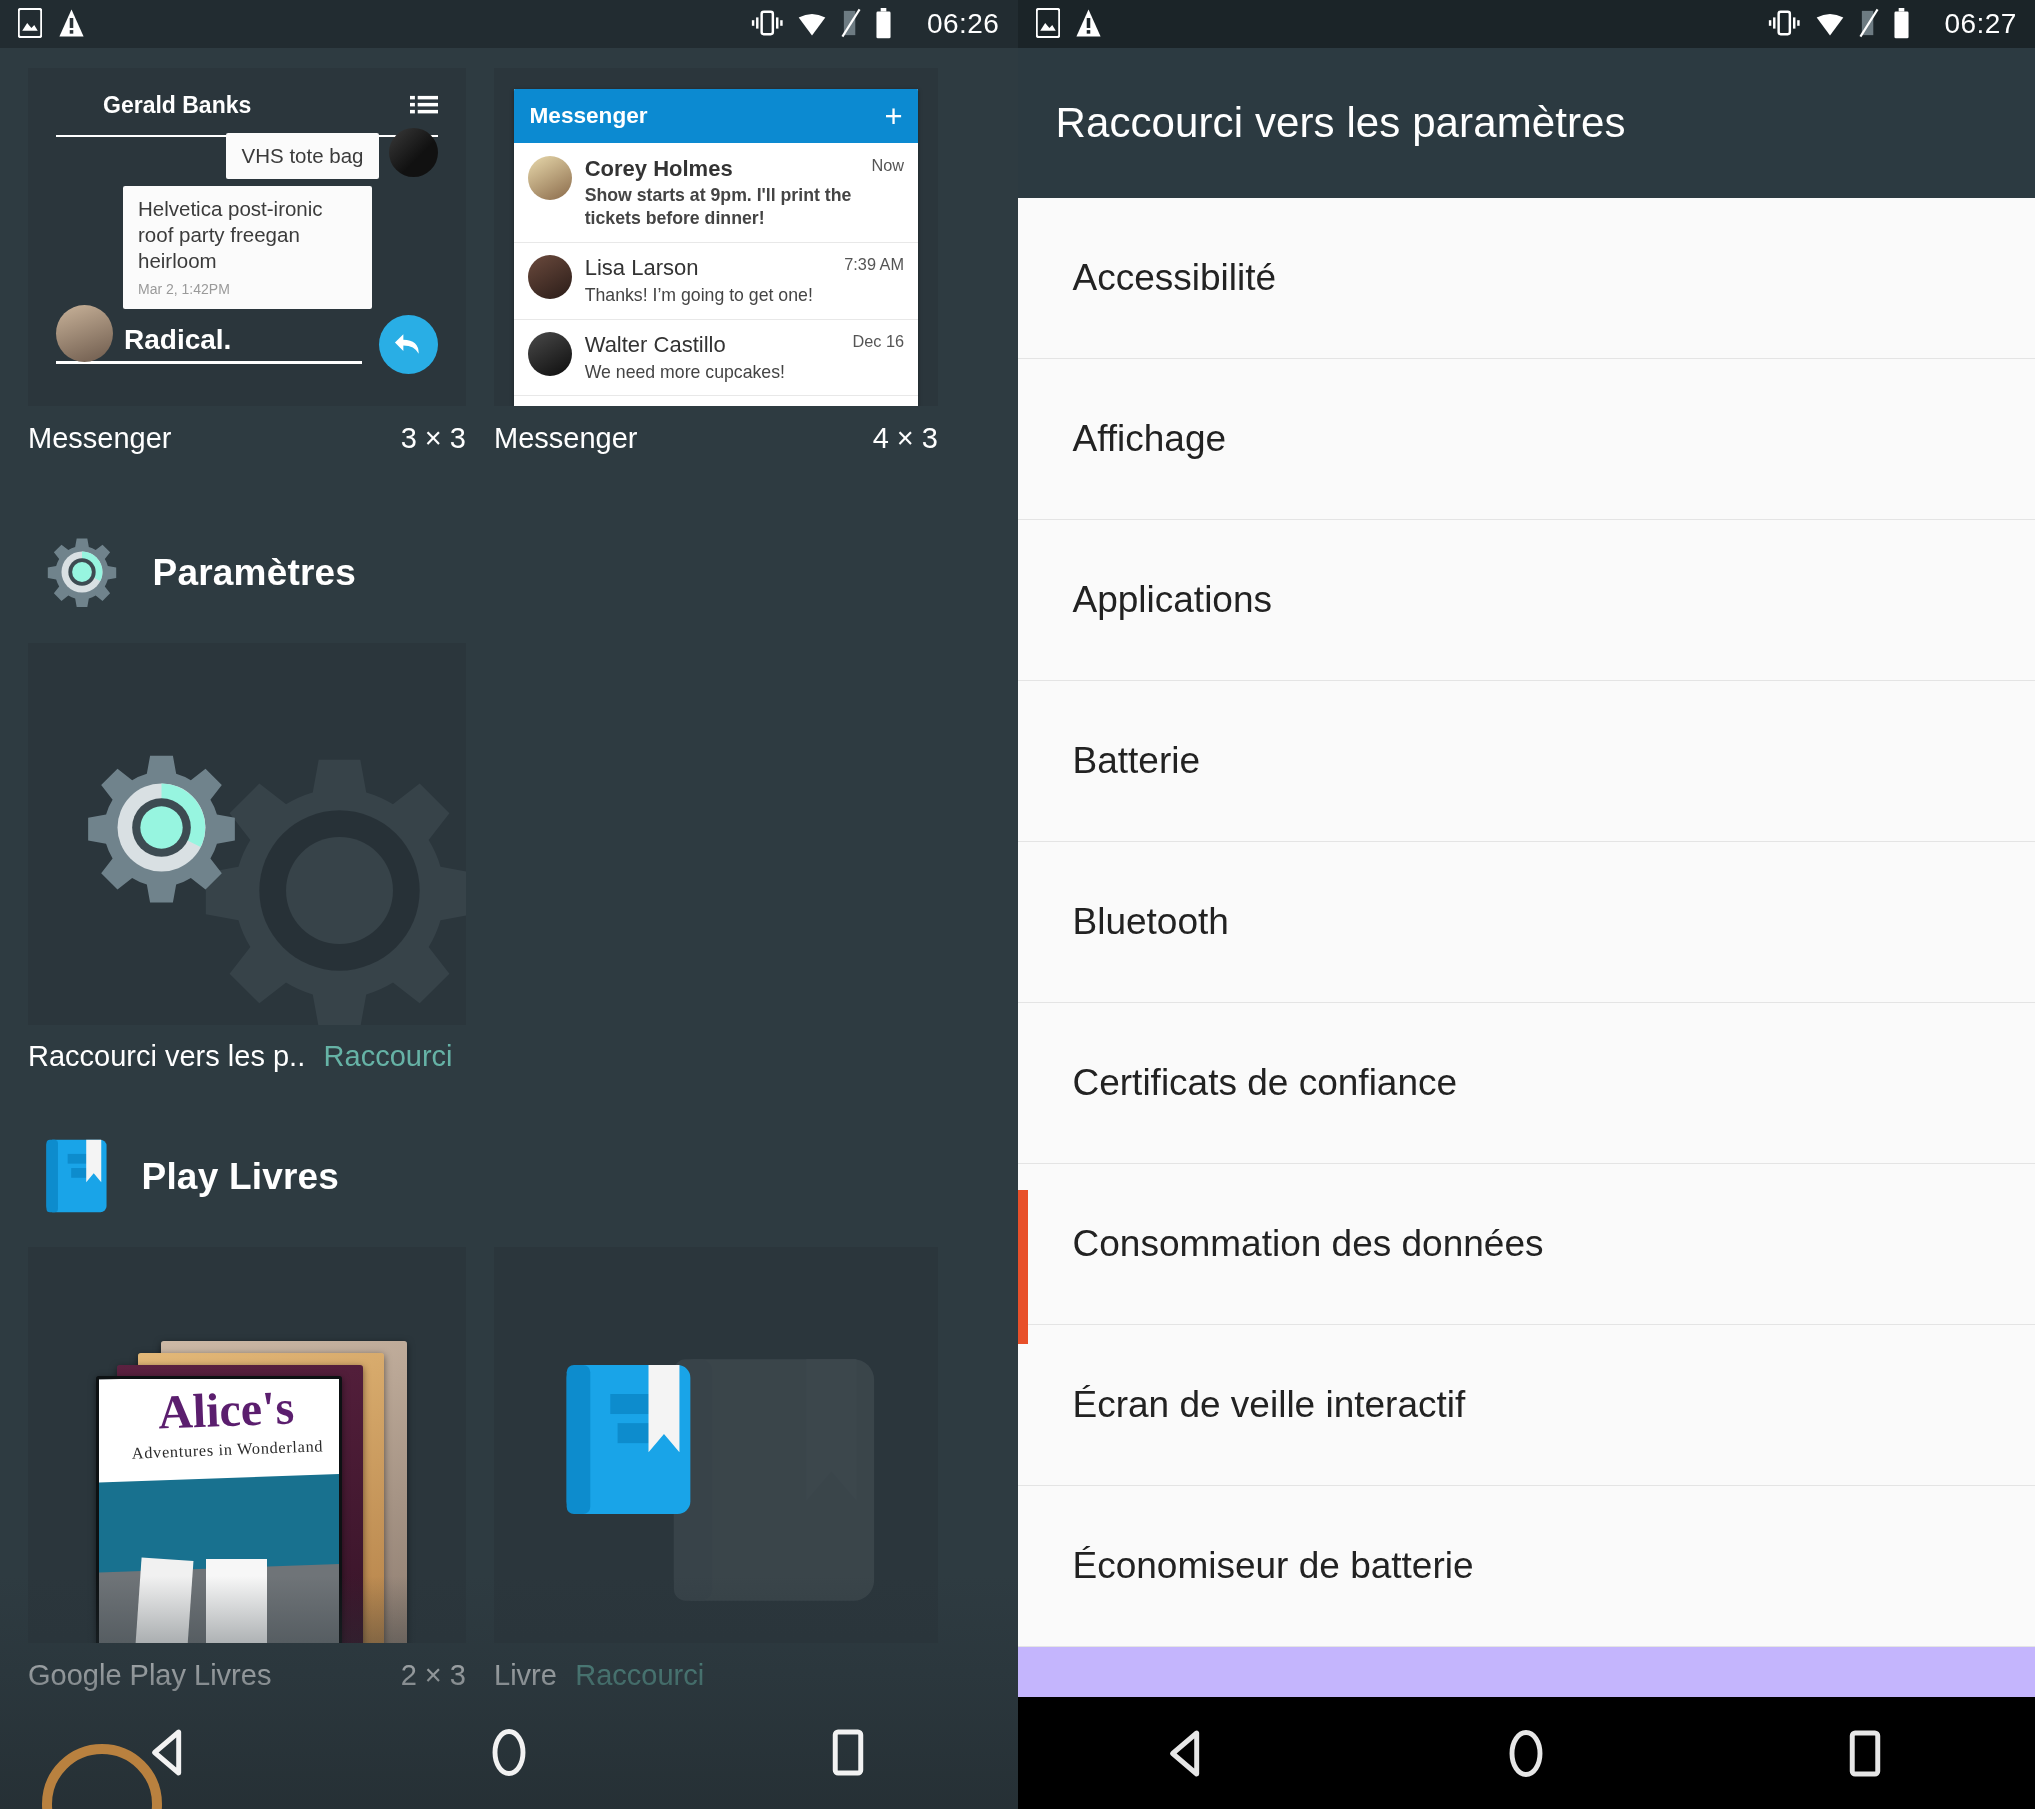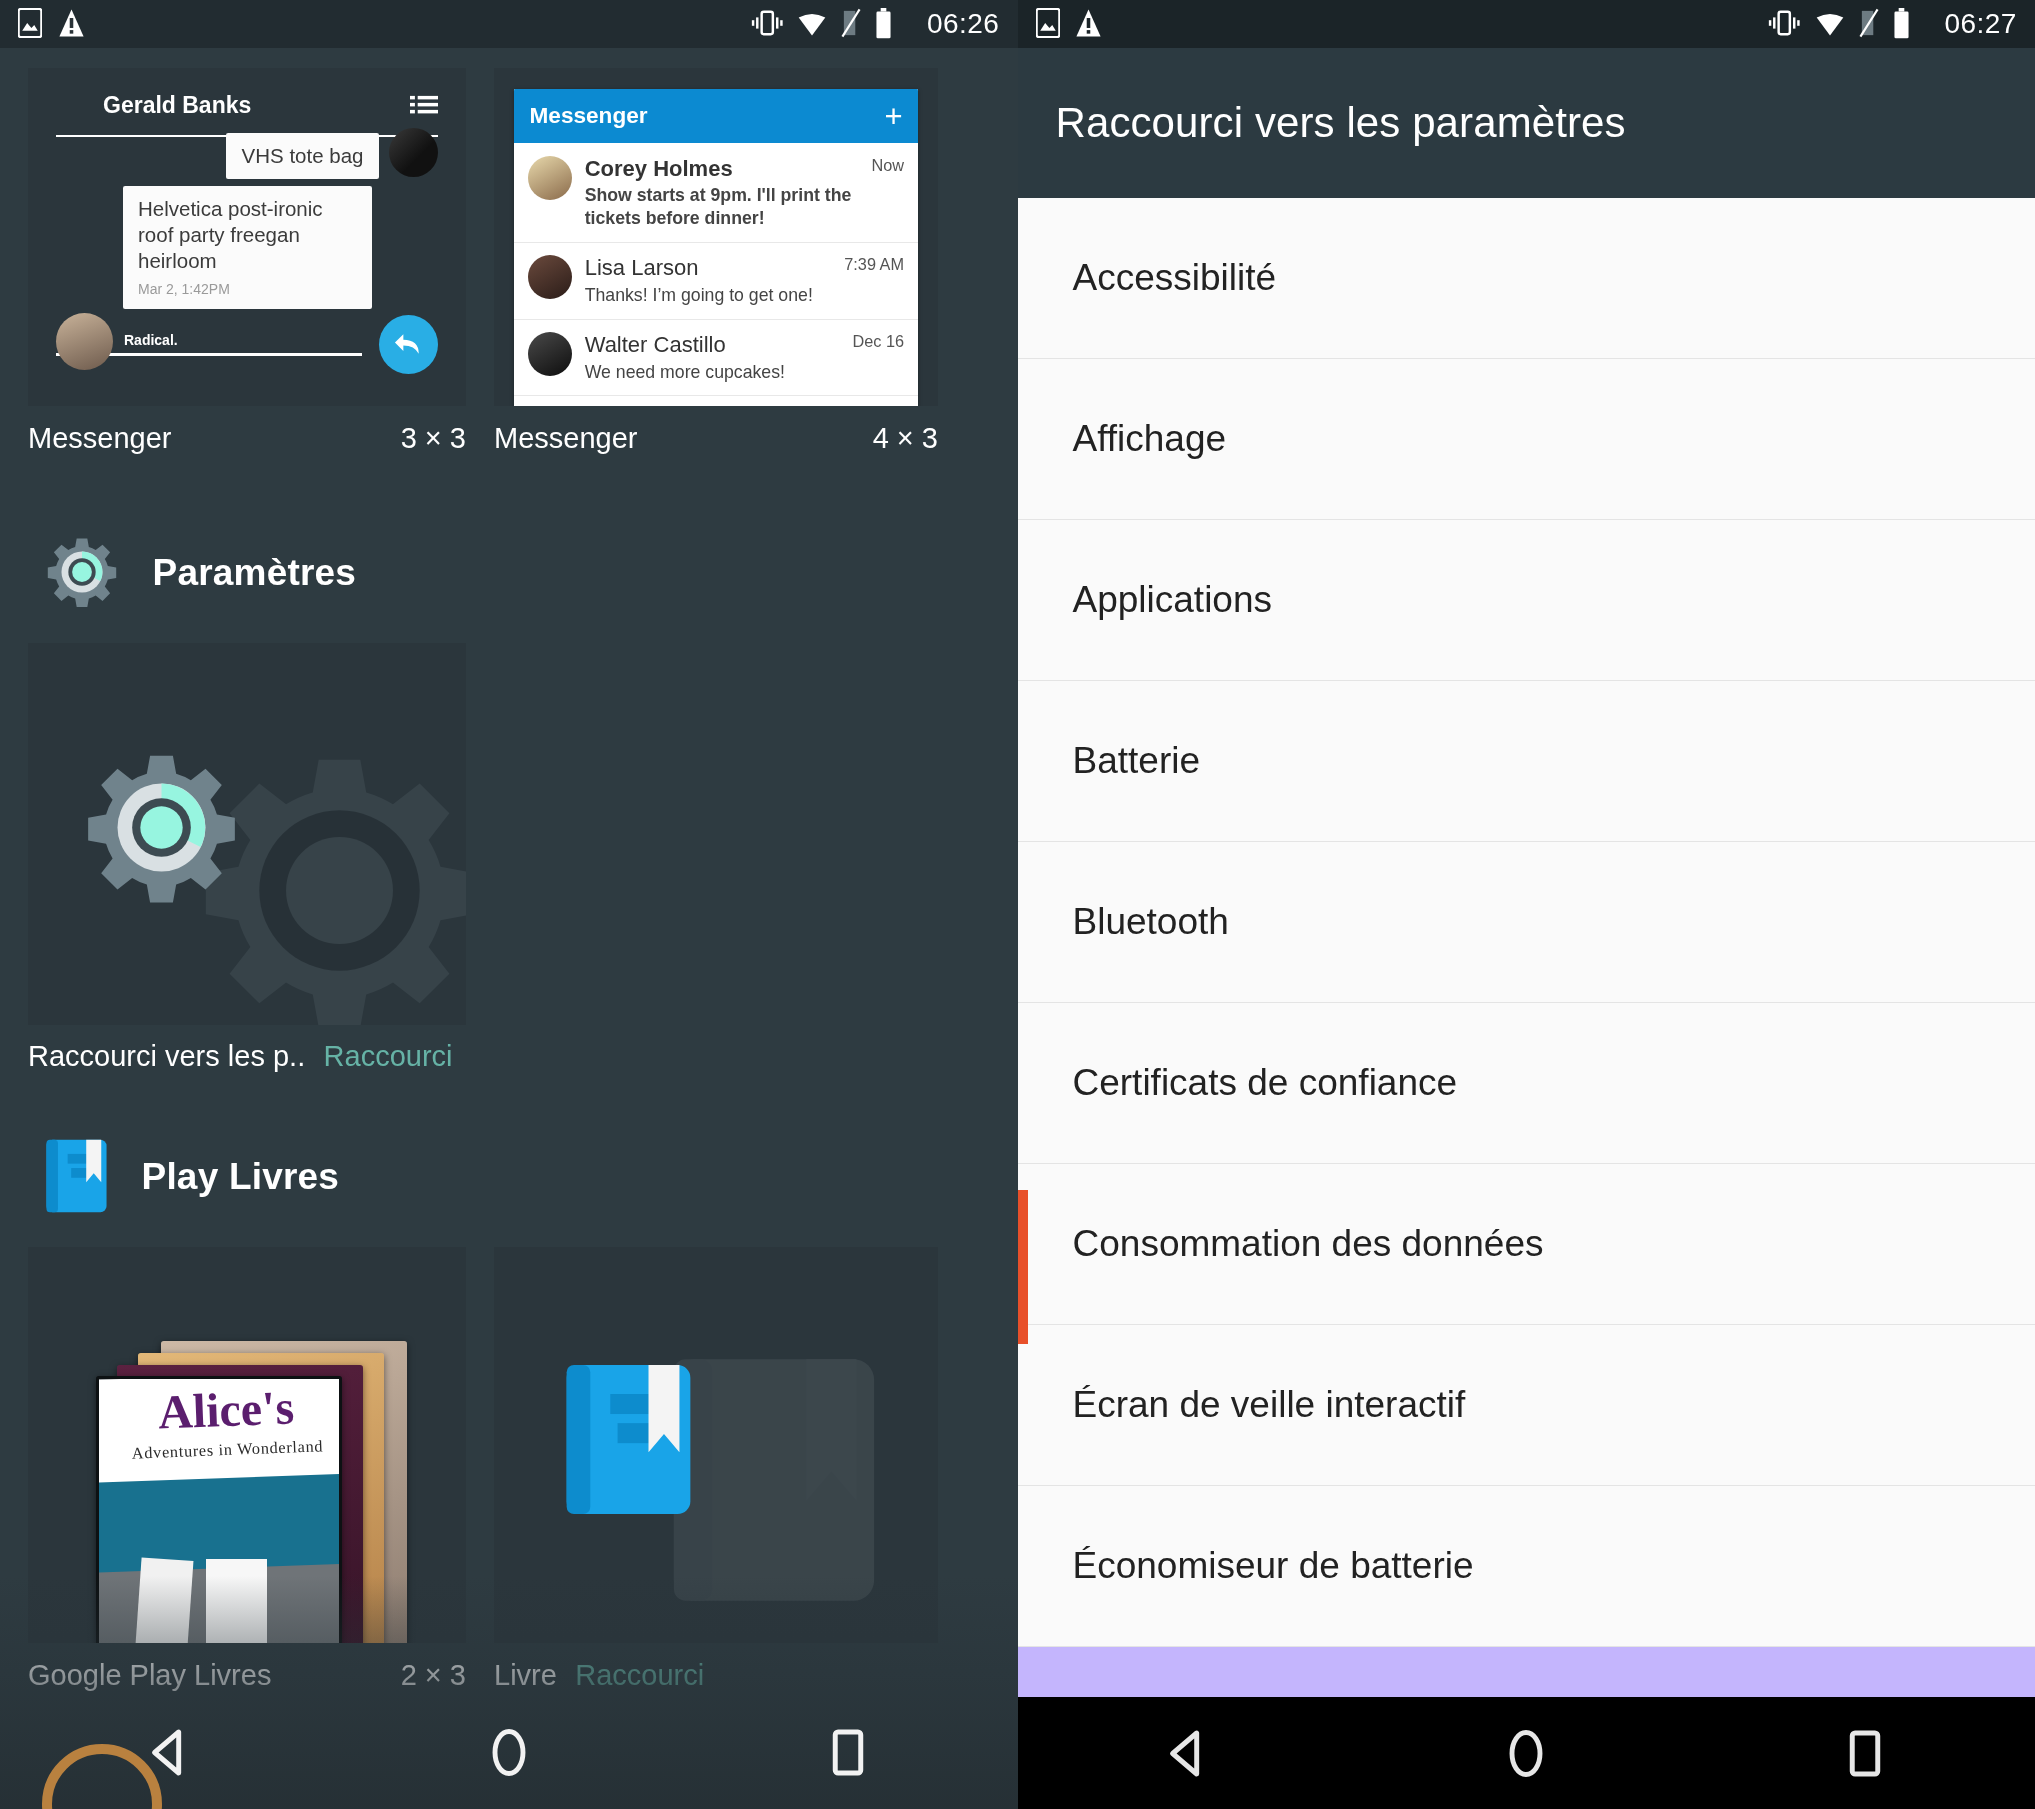--- a/index.html
+++ b/index.html
@@ -61,21 +61,21 @@
   .bubble {
     background:#fbfbfb; color:#3b3b3b; border-radius: 2.1px;
     font-size: 20.5px; line-height: 1.28; padding: 10px 15.5px;
   }
   .bubble .ts { display:block; color:#9a9a9a; font-size: 14px; margin-top: 6.4px; }
   .m3-row1 { display:flex; justify-content:flex-end; align-items:flex-start; margin-top:-2.8px; gap: 10px;}
   .m3-row2 { display:flex; justify-content:center; margin-top: 6.4px;}
   .avatar { border-radius:50%; background:#cfcfcf; overflow:hidden; flex:none; }
   .m3-input { position:absolute; left:28px; right:28px; bottom: 32.5px; display:flex; align-items:center;}
   .m3-inputline { flex:1; position:relative; }
-  .m3-inputline .txt { color:#fff; font-size:14px; font-weight:700; padding-left: 68px; padding-bottom: 5.7px;}
+  .m3-inputline .txt { color:#fff; font-size:28px; font-weight:700; padding-left: 68px; padding-bottom: 5.7px;}
   .m3-inputline .ln { height:2.8px; background:#fff; }
   .fab { width: 59px; height:59px; border-radius:50%; background:#29aee5; margin-left: 17px;
          display:flex; align-items:center; justify-content:center; flex:none;}
 
   
   .m4 { padding: 21px 20px 0 20px; }
   .m4-card { background:#fff; border-radius:1.4px; overflow:hidden; box-shadow:0 1.4px 4.2px rgba(0,0,0,.35); }
   .m4-bar { background:#0c8ad1; height: 54px; display:flex; align-items:center; padding: 0 15.5px; }
   .m4-bar .t { color:#fff; font-size:22.6px; font-weight:700; }
   .m4-bar .plus { margin-left:auto; color:#fff; font-size:31px; line-height:1; font-weight:300;}

